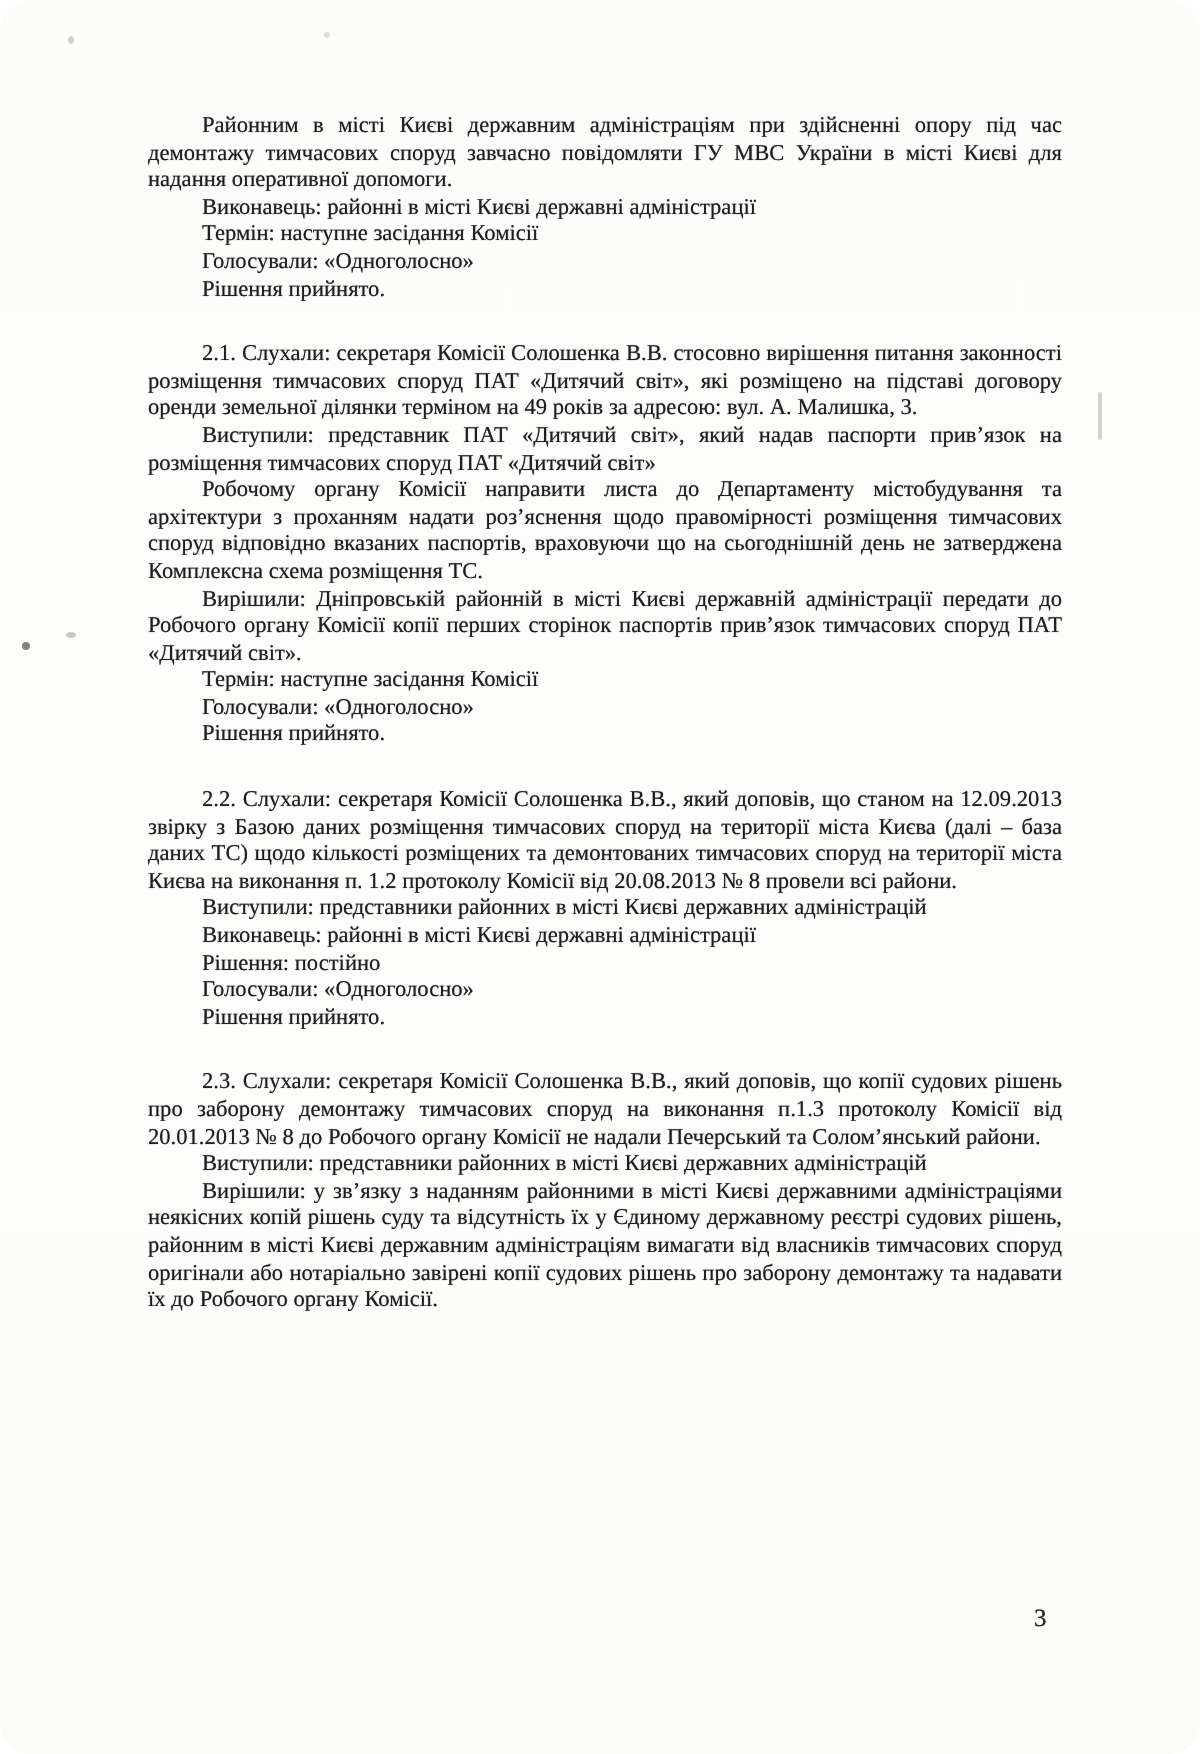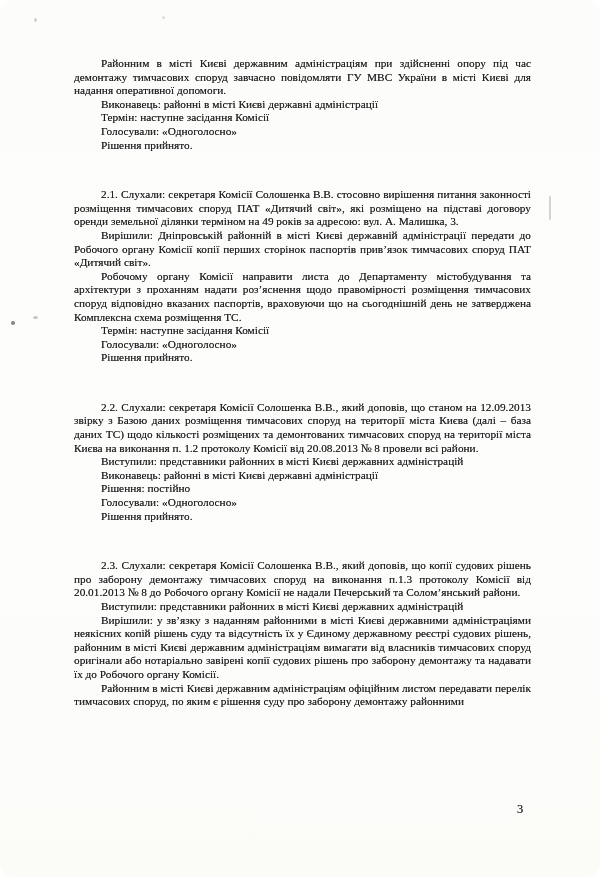--- a/index.html
+++ b/index.html
@@ -31,21 +31,21 @@
     line-height: 13.6px;
     color: #1e1e20;
     text-shadow: 0 0 0.5px rgba(25,25,28,0.65);
   }
   .para {
     margin: 0;
     text-indent: 27px;
     text-align: justify;
   }
   .para.space-before {
-    margin-top: 36px;
+    margin-top: 19px;
   }
   .page-number {
     position: absolute;
     left: 517px;
     top: 802px;
     font-family: "Liberation Serif", "DejaVu Serif", serif;
     font-size: 12.5px;
     color: #222226;
     text-shadow: 0 0 0.5px rgba(25,25,28,0.6);
   }
@@ -76,31 +76,31 @@
   <span class="speck speck-d"></span>
   <span class="edge-mark"></span>
 
   <div class="doc-body">
       <p class="para">Районним в місті Києві державним адміністраціям при здійсненні опору під час демонтажу тимчасових споруд завчасно повідомляти ГУ МВС України в місті Києві для надання оперативної допомоги.</p>
       <p class="para">Виконавець: районні в місті Києві державні адміністрації</p>
       <p class="para">Термін: наступне засідання Комісії</p>
       <p class="para">Голосували: «Одноголосно»</p>
       <p class="para">Рішення прийнято.</p>
       <p class="para space-before">2.1. Слухали: секретаря Комісії Солошенка В.В. стосовно вирішення питання законності розміщення тимчасових споруд ПАТ «Дитячий світ», які розміщено на підставі договору оренди земельної ділянки терміном на 49 років за адресою: вул. А. Малишка, 3.</p>
+      <p class="para">Виступили: представник ПАТ «Дитячий світ», який надав паспорти прив’язок на розміщення тимчасових споруд ПАТ «Дитячий світ»</p>
+      <p class="para">Робочому органу Комісії направити листа до Департаменту містобудування та архітектури з проханням надати роз’яснення щодо правомірності розміщення тимчасових споруд відповідно вказаних паспортів, враховуючи що на сьогоднішній день не затверджена Комплексна схема розміщення ТС.</p>
       <p class="para">Вирішили: Дніпровській районній в місті Києві державній адміністрації передати до Робочого органу Комісії копії перших сторінок паспортів прив’язок тимчасових споруд ПАТ «Дитячий світ».</p>
-      <p class="para">Робочому органу Комісії направити листа до Департаменту містобудування та архітектури з проханням надати роз’яснення щодо правомірності розміщення тимчасових споруд відповідно вказаних паспортів, враховуючи що на сьогоднішній день не затверджена Комплексна схема розміщення ТС.</p>
       <p class="para">Термін: наступне засідання Комісії</p>
       <p class="para">Голосували: «Одноголосно»</p>
       <p class="para">Рішення прийнято.</p>
       <p class="para space-before">2.2. Слухали: секретаря Комісії Солошенка В.В., який доповів, що станом на 12.09.2013 звірку з Базою даних розміщення тимчасових споруд на території міста Києва (далі – база даних ТС) щодо кількості розміщених та демонтованих тимчасових споруд на території міста Києва на виконання п. 1.2 протоколу Комісії від 20.08.2013 № 8 провели всі райони.</p>
       <p class="para">Виступили: представники районних в місті Києві державних адміністрацій</p>
       <p class="para">Виконавець: районні в місті Києві державні адміністрації</p>
       <p class="para">Рішення: постійно</p>
       <p class="para">Голосували: «Одноголосно»</p>
       <p class="para">Рішення прийнято.</p>
       <p class="para space-before">2.3. Слухали: секретаря Комісії Солошенка В.В., який доповів, що копії судових рішень про заборону демонтажу тимчасових споруд на виконання п.1.3 протоколу Комісії від 20.01.2013 № 8 до Робочого органу Комісії не надали Печерський та Солом’янський райони.</p>
       <p class="para">Виступили: представники районних в місті Києві державних адміністрацій</p>
       <p class="para">Вирішили: у зв’язку з наданням районними в місті Києві державними адміністраціями неякісних копій рішень суду та відсутність їх у Єдиному державному реєстрі судових рішень, районним в місті Києві державним адміністраціям вимагати від власників тимчасових споруд оригінали або нотаріально завірені копії судових рішень про заборону демонтажу та надавати їх до Робочого органу Комісії.</p>
-      <p class="para">Районним в місті Києві державним адміністраціям офіційним листом передавати перелік тимчасових споруд, по яким є рішення суду про заборону демонтажу районними</p>
     </div>
 
   <div class="page-number">3</div>
 </div>
 
 </body></html>

